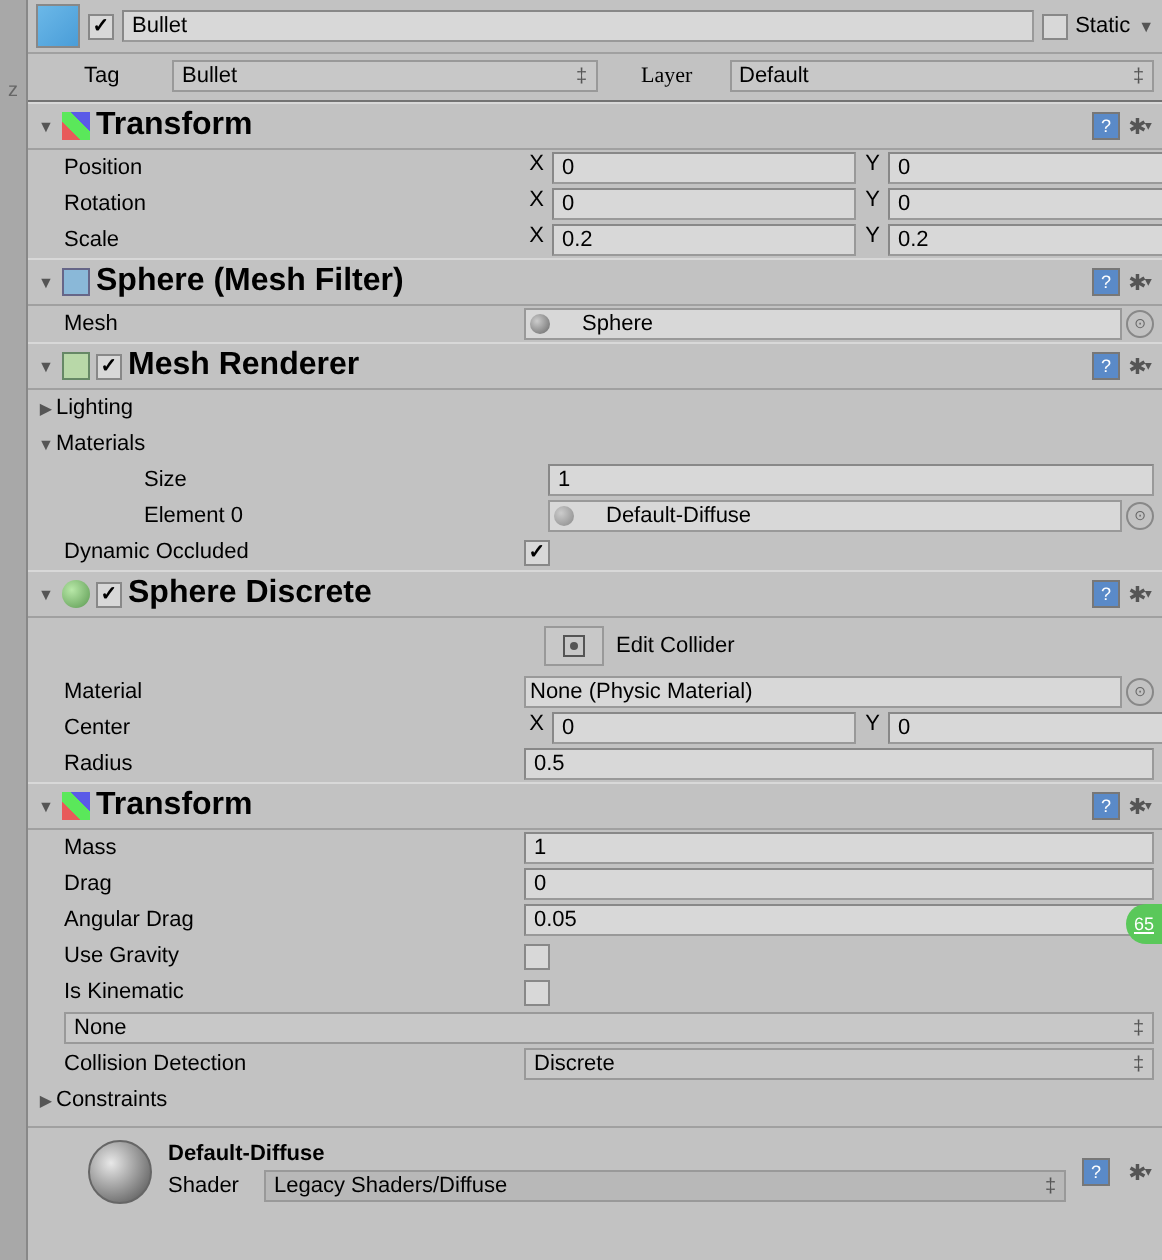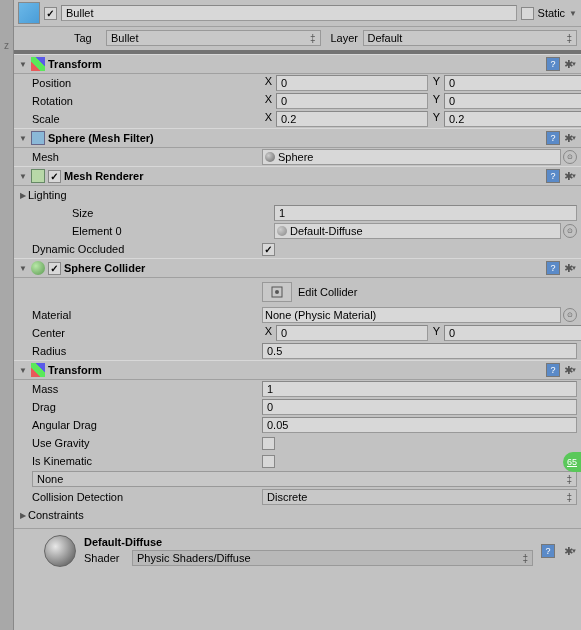--- a/index.html
+++ b/index.html
@@ -3,59 +3,59 @@
 <meta charset="utf-8">
 <style>
 * { box-sizing: border-box; margin: 0; padding: 0; font-family: Arial, sans-serif; font-size: 11px; }
 body { background: #c2c2c2; width: 581px; height: 630px; overflow: hidden; color: #000; }
 .panel { background: #c2c2c2; }
 .header-row { display: flex; align-items: center; padding: 2px 4px; gap: 4px; border-bottom: 1px solid #a0a0a0; }
 .cube-icon { width: 22px; height: 22px; background: linear-gradient(135deg, #6bb8e8, #4a9dd8); border: 1px solid #888; flex-shrink: 0; }
 .field-input { background: #d8d8d8; border: 1px solid #999; border-top-color: #888; border-left-color: #888; height: 16px; padding: 0 4px; font-size: 11px; color: #000; }
 .name-input { flex: 1; }
 .static-label { font-size: 11px; }
-.tag-row { display: flex; align-items: center; padding: 3px 4px 4px 60px; gap: 4px; border-bottom: 4px solid #737373; }
+.tag-row { display: flex; align-items: center; padding: 3px 4px 4px 28px; gap: 16px; border-bottom: 1px solid #737373; }
 .tag-row .lbl { width: 28px; }
 .dropdown { background: #c8c8c8; border: 1px solid #999; height: 16px; display: flex; align-items: center; padding: 0 4px; position: relative; font-size: 11px; }
 .dropdown::after { content: "‡"; position: absolute; right: 4px; font-size: 10px; color: #555; }
 .component-header { display: flex; align-items: center; padding: 2px 4px; background: #c2c2c2; border-top: 1px solid #d8d8d8; border-bottom: 1px solid #a0a0a0; gap: 3px; }
 .foldout { width: 10px; height: 10px; display: flex; align-items: center; justify-content: center; color: #555; cursor: pointer; }
 .foldout::before { content: "▼"; font-size: 8px; }
 .foldout.closed::before { content: "▶"; }
 .comp-icon { width: 14px; height: 14px; flex-shrink: 0; }
 .comp-icon.transform { background: linear-gradient(45deg, #e85a5a 33%, #5ae85a 33%, #5ae85a 66%, #5a5ae8 66%); }
 .comp-icon.meshfilter { background: #8ab8d8; border: 1px solid #668; }
 .comp-icon.meshrenderer { background: #b8d8a8; border: 1px solid #686; }
 .comp-icon.sphere { background: radial-gradient(circle at 35% 35%, #b8e8a8, #5a9850); border-radius: 50%; }
 .comp-icon.rigidbody { background: linear-gradient(45deg, #e85a5a 33%, #5ae85a 33%, #5ae85a 66%, #5a5ae8 66%); }
-.comp-title { font-weight: bold; flex: 1; font-size: 11px; }
+.comp-title { font-weight: bold; flex: 1; font-size: 16px; }
 .help-icon { width: 14px; height: 14px; background: #5a8ac8; border: 1px solid #777; font-size: 9px; display: flex; align-items: center; justify-content: center; color: #fff; }
 .gear-icon { width: 14px; height: 14px; color: #555; display: flex; align-items: center; justify-content: center; }
 .gear-icon::before { content: "✱"; font-size: 11px; }
 .gear-icon::after { content: "▾"; font-size: 7px; margin-left: -1px; }
 .prop-row { display: flex; align-items: center; padding: 1px 4px 1px 18px; height: 18px; }
 .prop-row.indent { padding-left: 44px; }
 .prop-label { width: 230px; flex-shrink: 0; }
 .prop-label.sub { padding-left: 14px; }
 .vec3 { display: flex; flex: 1; gap: 2px; }
 .vec3 .axis { width: 12px; text-align: right; padding-right: 2px; }
 .vec3 input { flex: 1; min-width: 0; }
 .full-input { flex: 1; }
 .checkbox { width: 13px; height: 13px; background: #d8d8d8; border: 1px solid #888; display: flex; align-items: center; justify-content: center; }
 .checkbox.checked::before { content: "✓"; font-size: 10px; font-weight: bold; }
-.obj-field { display: flex; flex: 1; align-items: center; background: #d8d8d8; border: 1px solid #999; height: 16px; padding: 0 2px; gap: 3px; }
+.obj-field { display: flex; flex: 1; align-items: center; background: #d8d8d8; border: 1px solid #999; height: 16px; padding: 0 2px; gap: 16px; }
 .obj-field .obj-icon { width: 10px; height: 10px; background: #888; border-radius: 2px; }
 .obj-field .obj-icon.sphere { background: radial-gradient(circle at 35% 35%, #ccc, #666); border-radius: 50%; }
 .obj-field .obj-icon.mat { background: radial-gradient(circle at 35% 35%, #ccc, #888); border-radius: 50%; }
 .obj-field .txt { flex: 1; }
 .circle-picker { width: 14px; height: 14px; border: 1px solid #888; border-radius: 50%; margin-left: 2px; display: flex; align-items: center; justify-content: center; font-size: 7px; color: #666; }
 .circle-picker::before { content: "⊙"; }
 .btn { background: #c8c8c8; border: 1px solid #999; height: 20px; padding: 0 8px; display: flex; align-items: center; gap: 4px; }
 .btn-icon { width: 12px; height: 12px; }
-.edit-collider-row { display: flex; padding: 4px 4px 4px 248px; align-items: center; gap: 6px; }
+.edit-collider-row { display: flex; padding: 4px 4px 4px 248px; align-items: center; gap: 6px; margin-left: 10px; }
 .material-preview { display: flex; align-items: center; padding: 6px 4px; gap: 8px; border-top: 1px solid #a0a0a0; margin-top: 4px; }
 .mat-sphere { width: 32px; height: 32px; background: radial-gradient(circle at 35% 35%, #e8e8e8, #4a4a4a); border-radius: 50%; border: 1px solid #666; margin-left: 26px; }
 .mat-info { flex: 1; display: flex; flex-direction: column; gap: 2px; }
 .mat-name { font-weight: bold; }
 .shader-row { display: flex; align-items: center; gap: 6px; }
 .shader-row .lbl { width: 42px; }
 .green-badge { position: absolute; right: 0; top: 452px; width: 18px; height: 20px; background: #5ac85a; border-radius: 10px 0 0 10px; color: #fff; font-size: 9px; display: flex; align-items: center; justify-content: center; text-decoration: underline; }
 .left-gutter { position: absolute; left: 0; top: 0; width: 14px; height: 630px; background: #a8a8a8; border-right: 1px solid #888; }
 .left-gutter .z { color: #666; font-size: 10px; text-align: center; margin-top: 40px; }
 .main { margin-left: 14px; position: relative; }
@@ -75,21 +75,21 @@
     <input class="field-input name-input" value="Bullet" style="">
     <div class="checkbox"></div>
     <span class="static-label">Static</span>
     <span style="font-size:8px;color:#555;">▼</span>
   </div>
   <div class="tag-row">
     <span class="lbl">Tag</span>
     <div class="dropdown" style="flex:1">
         <span>Bullet</span>
       </div>
-    <span style="width:34px;padding-left:6px;">Layer</span>
+    <span style="width:34px;padding-left:6px;font-family:Liberation Serif, serif;">Layer</span>
     <div class="dropdown" style="flex:1">
         <span>Default</span>
       </div>
   </div>
 
   <div class="component-header">
     <div class="foldout"></div>
     <div class="comp-icon transform"></div>
     <span class="comp-title">Transform</span>
     <div class="help-icon">?</div>
@@ -146,20 +146,24 @@
     <div class="foldout"></div>
     <div class="comp-icon meshrenderer"></div>
     <div class="checkbox checked"></div>
     <span class="comp-title">Mesh Renderer</span>
     <div class="help-icon">?</div>
     <div class="gear-icon"></div>
   </div>
   <div class="prop-row">
     <div class="foldout closed" style="margin-left:-14px;"></div>
     <span>Lighting</span>
+  </div>
+  <div class="prop-row">
+    <div class="foldout" style="margin-left:-14px;"></div>
+    <span>Materials</span>
   </div>
   <div class="prop-row indent">
     <span class="prop-label sub" style="width:216px">Size</span>
     <input class="field-input full-input" value="1" style="">
   </div>
   <div class="prop-row indent">
     <span class="prop-label sub" style="width:216px">Element 0</span>
     <div class="obj-field">
         <div class="obj-icon mat"></div>
         <span class="txt">Default-Diffuse</span>
@@ -168,21 +172,21 @@
   </div>
   <div class="prop-row">
     <span class="prop-label">Dynamic Occluded</span>
     <div class="checkbox checked"></div>
   </div>
 
   <div class="component-header">
     <div class="foldout"></div>
     <div class="comp-icon sphere"></div>
     <div class="checkbox checked"></div>
-    <span class="comp-title">Sphere Collider</span>
+    <span class="comp-title">Sphere Discrete</span>
     <div class="help-icon">?</div>
     <div class="gear-icon"></div>
   </div>
   <div class="edit-collider-row">
     <button class="btn">
         <svg class="btn-icon" viewBox="0 0 12 12">
           <rect x="1" y="1" width="10" height="10" fill="none" stroke="#555" stroke-width="1"></rect>
           <circle cx="6" cy="6" r="2" fill="#555"></circle>
         </svg>
       </button>
@@ -253,21 +257,21 @@
     <span>Constraints</span>
   </div>
 
   <div class="material-preview">
     <div class="mat-sphere"></div>
     <div class="mat-info">
       <span class="mat-name">Default-Diffuse</span>
       <div class="shader-row">
         <span class="lbl">Shader</span>
         <div class="dropdown" style="flex:1;background:#b8b8b8;">
-            <span>Physic Shaders/Diffuse</span>
+            <span>Legacy Shaders/Diffuse</span>
           </div>
       </div>
     </div>
     <div class="help-icon">?</div>
     <div class="gear-icon"></div>
   </div>
 
   <div class="green-badge">65</div>
 
 </div>

